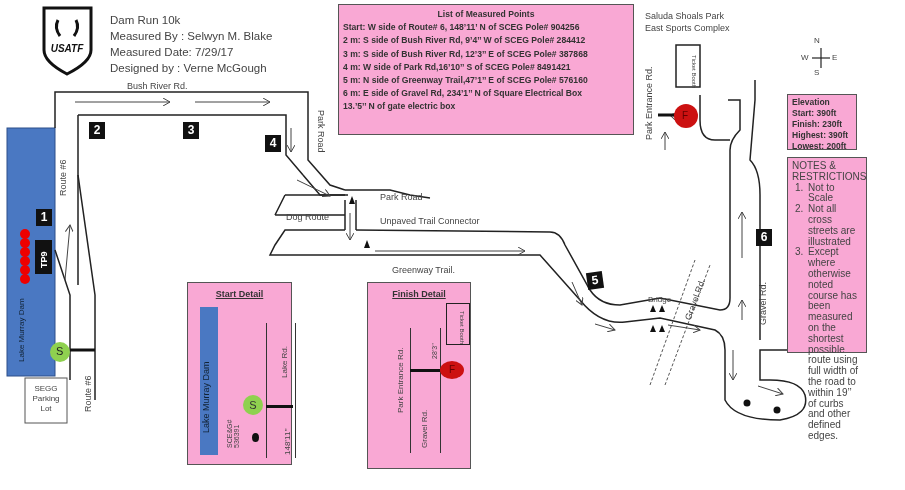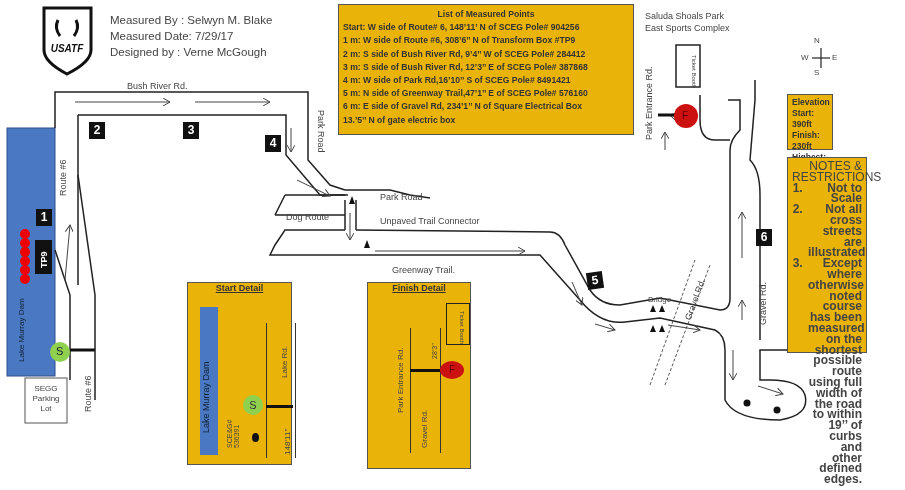--- a/index.html
+++ b/index.html
@@ -1,31 +1,31 @@
 <!DOCTYPE html>
 <html><head>
 <meta charset="utf-8">
 <style>
   html, body { margin:0; padding:0; background:#fff; }
   body { width:905px; height:490px; position:relative; overflow:hidden; font-family:"Liberation Sans", sans-serif; color:#333; }
   .abs { position:absolute; }
   .hdr { left:110px; top:12px; font-size:11.5px; line-height:16px; color:#444; }
-  .box { position:absolute; border:1.5px solid #555; background:#eab308; box-sizing:border-box; }
+  .box { position:absolute; border:1.5px solid #555; background:#f9a8d4; box-sizing:border-box; }
   .mp { left:338px; top:4px; width:296px; height:131px; font-size:8.6px; line-height:13.2px; font-weight:bold; color:#333; padding:3px 4px; }
   .mp .title { text-align:center; }
-  .elev { left:787px; top:94px; width:46px; height:56px; font-size:8.5px; line-height:11px; font-weight:bold; padding:2px 4px; color:#333; }
-  .notes { left:787px; top:157px; width:80px; height:196px; font-size:12px; line-height:10.8px; padding:3px 4px; color:#444;text-align:right; }
-  .notes ol { margin:0; padding-left:14px;font-weight:bold; }
+  .elev { left:787px; top:94px; width:70px; height:56px; font-size:8.5px; line-height:11px; font-weight:bold; padding:2px 4px; color:#333; }
+  .notes { left:787px; top:157px; width:80px; height:196px; font-size:10px; line-height:10.8px; padding:3px 4px; color:#444; }
+  .notes ol { margin:0; padding-left:14px; }
   .notes li { padding-left:2px; }
   .lbl { position:absolute; font-size:9px; color:#444; white-space:nowrap; }
   .vlbl { position:absolute; font-size:9px; color:#444; white-space:nowrap; transform:rotate(-90deg); transform-origin:left top; }
   .vlbl90 { position:absolute; font-size:9px; color:#444; white-space:nowrap; transform:rotate(90deg); transform-origin:left top; }
   .mk { position:absolute; background:#111; color:#fff; font-weight:bold; font-size:12px; width:16px; height:17px; text-align:center; line-height:17px; }
   .sect { left:187px; top:282px; width:105px; height:183px; }
-  .sect .t, .fin .t { font-size:9px; font-weight:bold; text-decoration:underline; text-align:center; color:#333; }
+  .sect .t, .fin .t { font-size:9px; font-weight:bold; text-decoration:underline; text-align:center; margin-top:6px; color:#333; }
   .fin { left:367px; top:282px; width:104px; height:187px; }
 </style>
 </head>
 <body>
 
 <svg class="abs" style="left:0;top:0" width="905" height="490">
   <defs>
     <marker id="ah" markerWidth="8" markerHeight="8" refX="7" refY="4" orient="auto">
       <path d="M0,0 L7,4 L0,8" fill="none" stroke="#444" stroke-width="1"></path>
     </marker>
@@ -105,35 +105,35 @@
   <line x1="658" y1="115" x2="676" y2="115" stroke="#111" stroke-width="3"></line>
   <circle cx="686" cy="116" r="12" fill="#cc1111"></circle>
 
   <g stroke="#222" stroke-width="1.2">
     <line x1="812" y1="58" x2="830" y2="58"></line>
       <line x1="821" y1="48" x2="821" y2="68"></line>
   </g>
 </svg>
 
 <div class="abs hdr">
+  <div>Dam Run  10k</div>
   <div>Measured By : Selwyn M. Blake</div>
   <div>Measured Date: 7/29/17</div>
   <div>Designed by : Verne McGough</div>
 </div>
 
 <svg class="abs" style="left:40px;top:2px" width="55" height="76">
   <path d="M4,6 L51,6 L51,48 Q51,60 27,72 Q4,60 4,48 Z" fill="#fff" stroke="#111" stroke-width="3"></path>
   <path d="M18,18 Q14,26 20,34 M36,18 Q40,26 34,34" stroke="#111" stroke-width="3" fill="none"></path>
   <text x="27" y="50" text-anchor="middle" font-size="10" font-weight="bold" font-style="italic" fill="#111" font-family="Liberation Sans, sans-serif">USATF</text>
 </svg>
 
 <div class="box mp">
   <div class="title">List of Measured Points</div>
   <div>Start: W side of Route# 6, 148’11’ N of SCEG Pole# 904256</div>
-  <div>1 m: W side of Route #6,  308’6’’ N of  Transform Box #TP9</div>
   <div>2 m: S side of Bush River Rd,  9’4’’ W of SCEG Pole# 284412</div>
   <div>3 m: S side of Bush River Rd, 12’3’’ E of SCEG Pole# 387868</div>
   <div>4 m: W side of Park Rd,16’10’’ S of SCEG Pole# 8491421</div>
   <div>5 m: N side of Greenway Trail,47’1’’ E of SCEG Pole# 576160</div>
   <div>6 m: E side of Gravel Rd, 234’1’’ N of Square  Electrical Box</div>
   <div>13.’5’’ N of gate electric box</div>
 </div>
 
 <div class="box elev">
   <div>Elevation</div>

